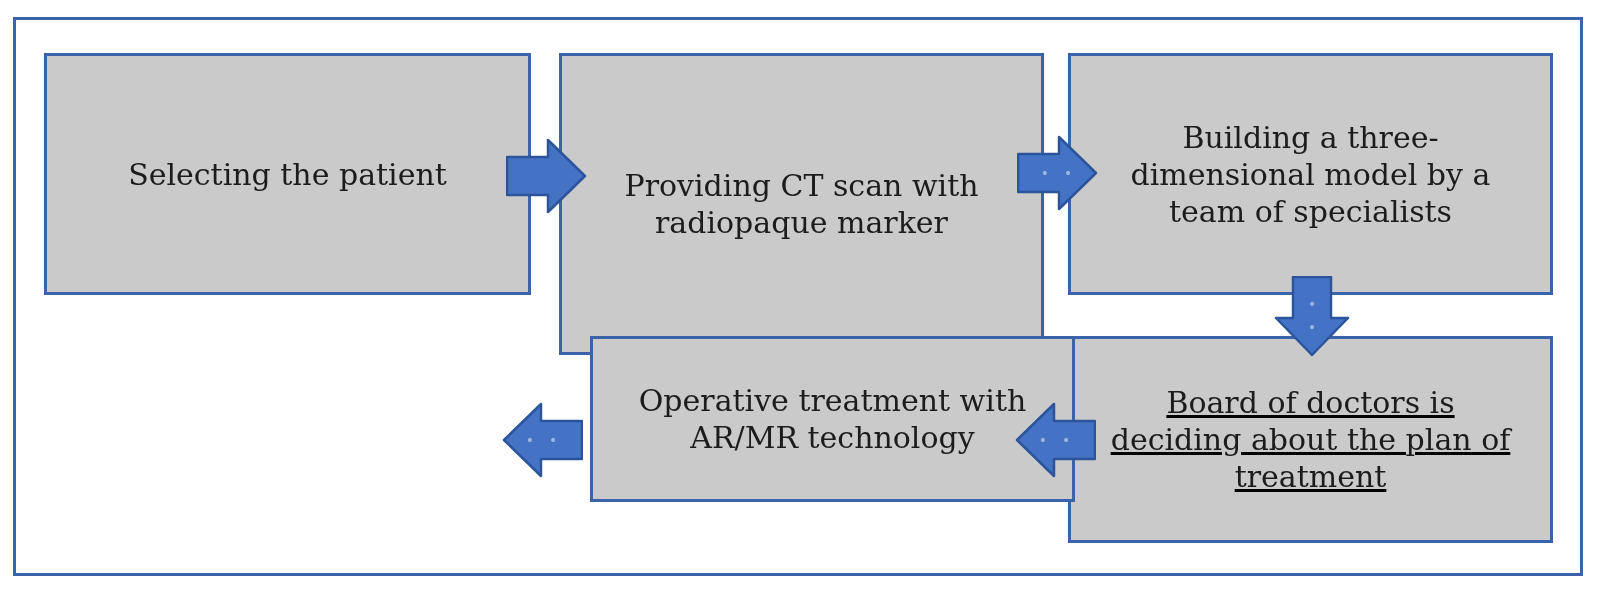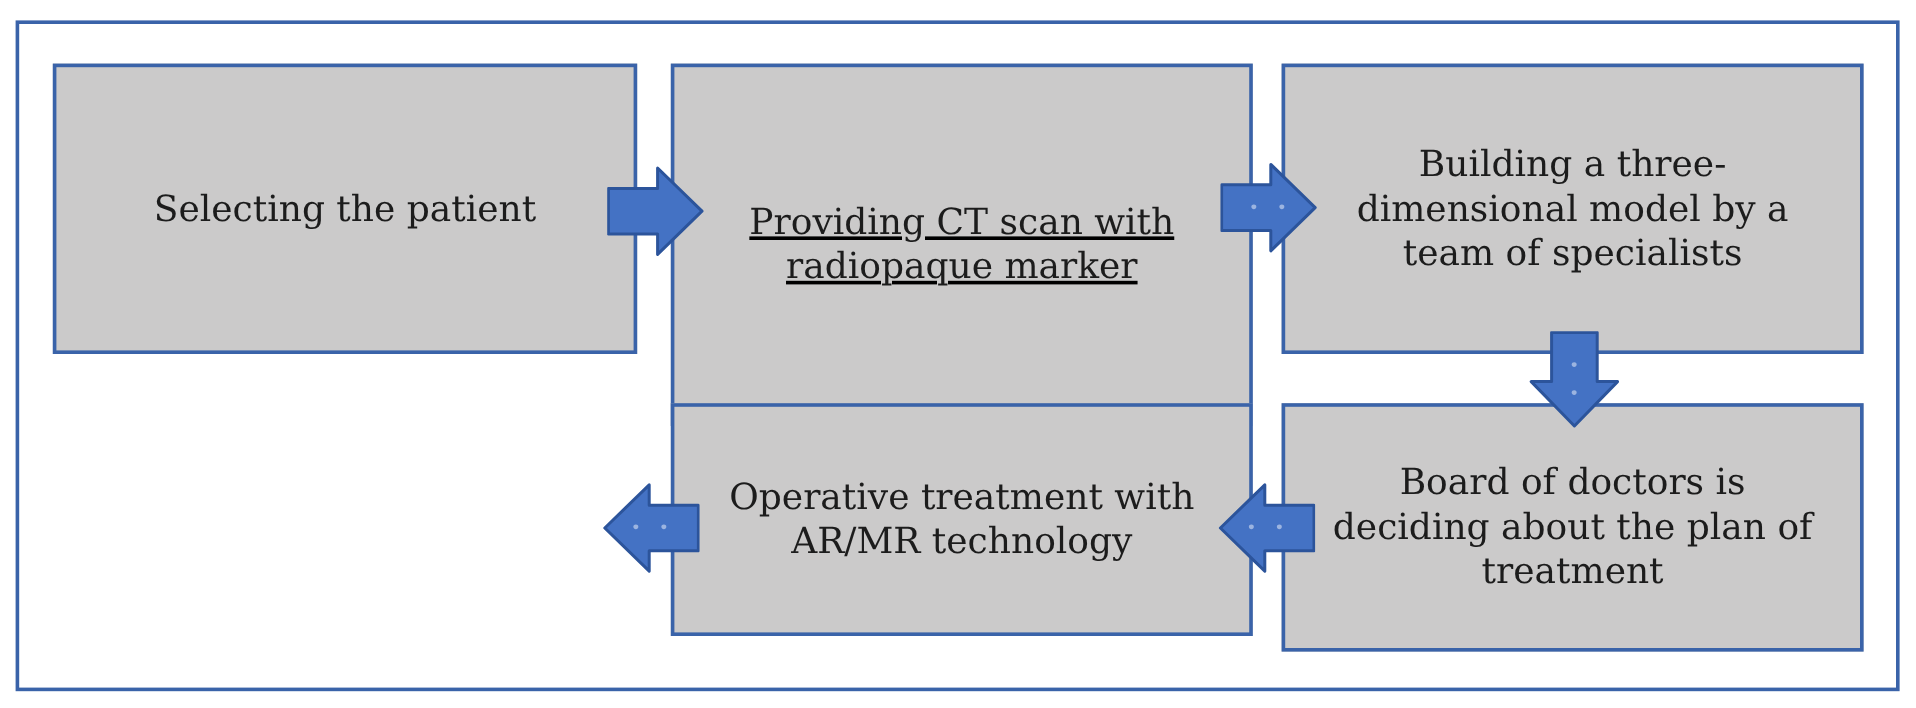--- a/index.html
+++ b/index.html
@@ -37,24 +37,24 @@
     z-index: 1;
   }
   .step-label {
     white-space: pre-line;
     font-size: 30px;
     line-height: 37px;
     color: #1c1c1c;
     padding: 0 18px;
   }
   .box-1 { left: 44px;   top: 53px;  width: 487px; height: 242px; }
-  .box-2 { left: 559px;  top: 53px;  width: 485px; height: 302px; text-decoration: underline; }
+  .box-2 { left: 559px;  top: 53px;  width: 485px; height: 302px; }
   .box-3 { left: 1068px; top: 53px;  width: 485px; height: 242px; justify-content: center; }
-  .box-4 { left: 1068px; top: 336px; width: 485px; height: 207px; }
-  .box-5 { left: 559px;  top: 336px; width: 485px; height: 194px; }
+  .box-4 { left: 1068px; top: 336px; width: 485px; height: 207px; text-decoration: underline; }
+  .box-5 { left: 590px;  top: 336px; width: 485px; height: 166px; }
   .box-6 { left: 44px;   top: 336px; width: 487px; height: 207px; }
   .arrow {
     position: absolute;
     z-index: 2;
     display: block;
   }
   .arrow svg { display: block; }
   .arrow.mirror svg { transform: scaleX(-1); }
   .arrow-dots {
     position: absolute;

